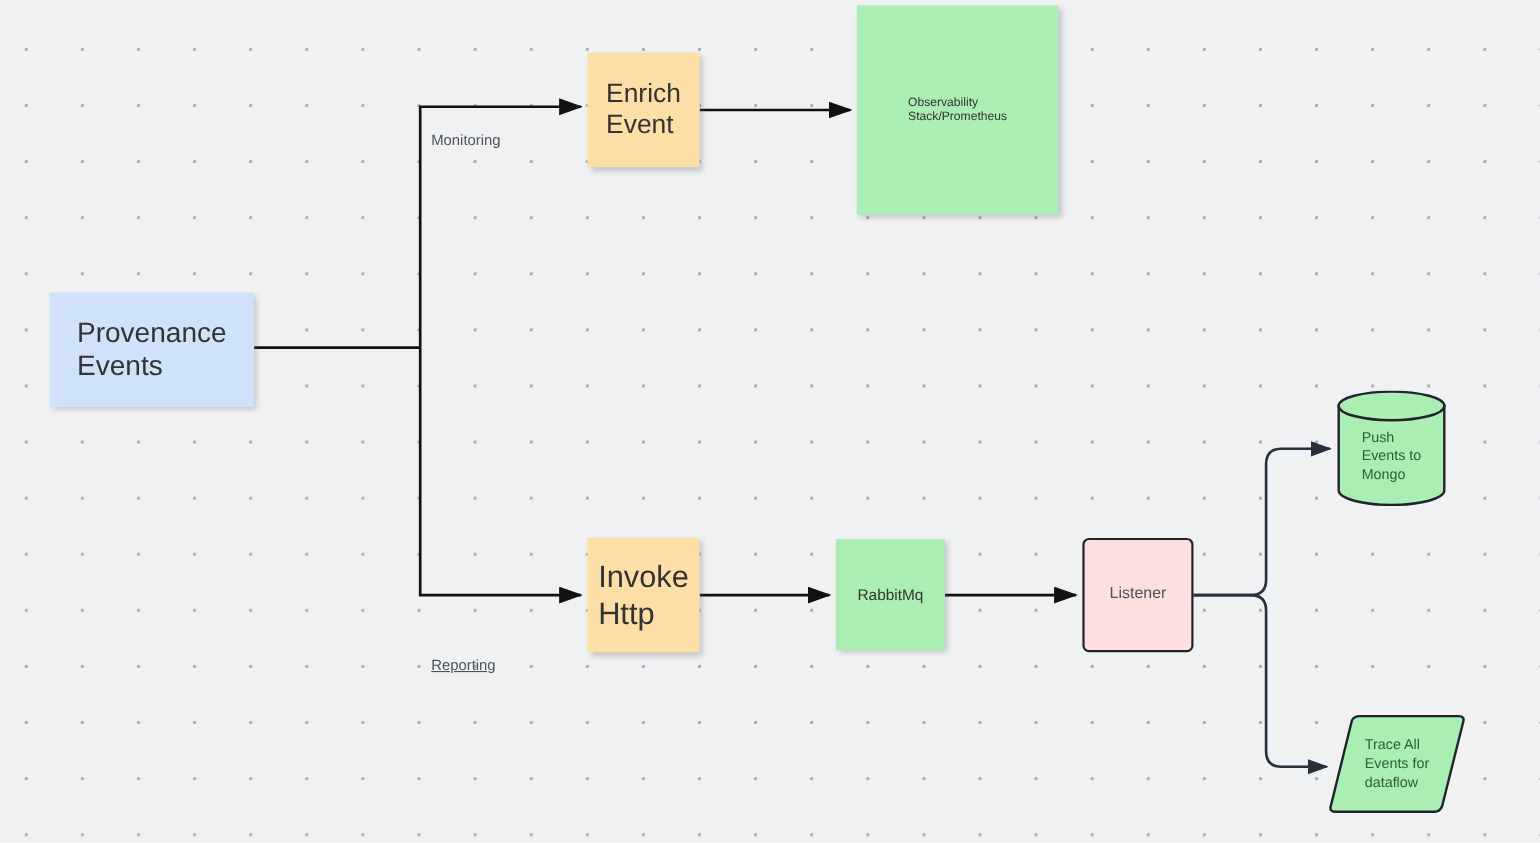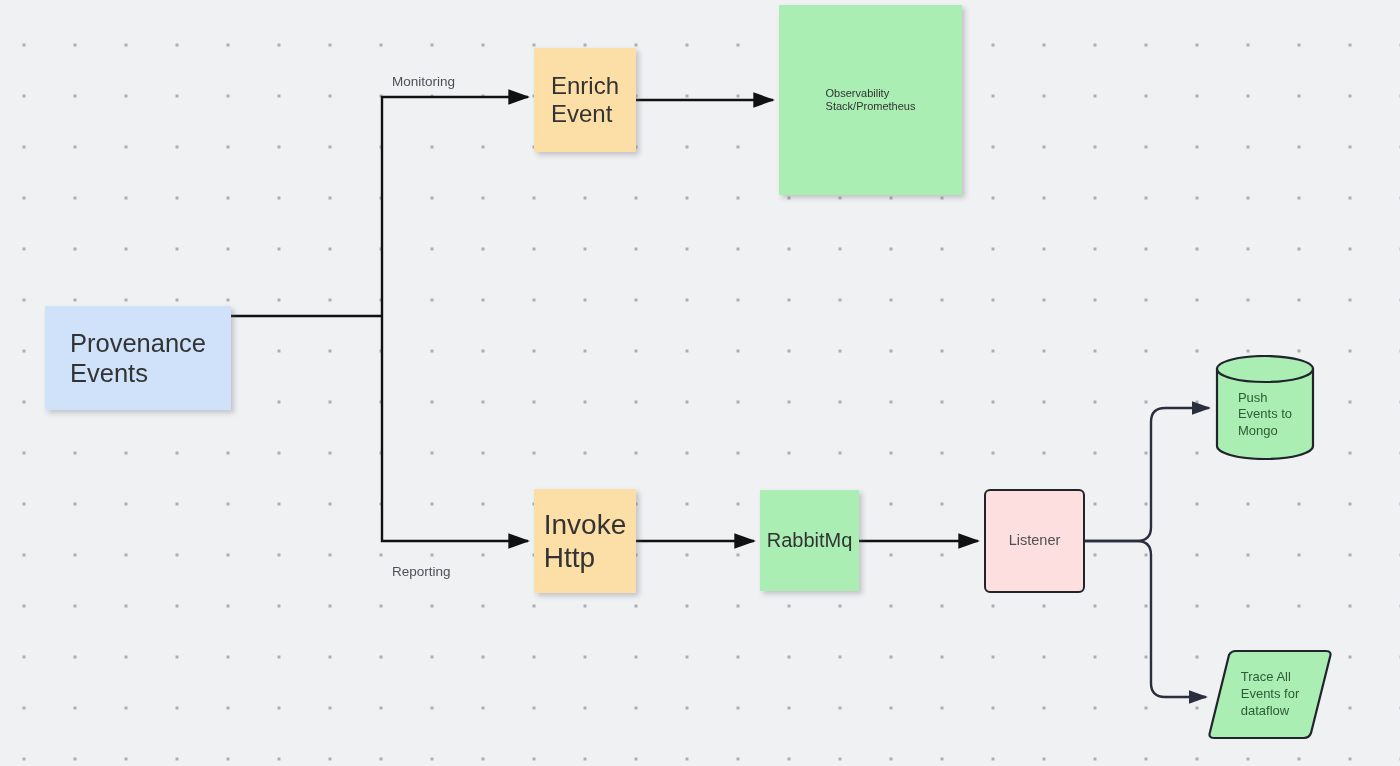--- a/index.html
+++ b/index.html
@@ -36,47 +36,47 @@
     white-space: pre-line;
   }
   .node-flat {
     box-shadow: 3px 3px 5px rgba(100,100,110,0.32);
   }
   .edge-label {
     position: absolute;
     color: #4d5157;
     font-size: 13.5px;
     white-space: nowrap;
+    margin-top: 46px;
   }
   
   #node-provenance-events {
     left: 45px; top: 266px; width: 186px; height: 104px;
     background: #cfe2fa;
     font-size: 25.5px;
-    margin-top: 40px;
   }
   #node-enrich-event {
     left: 534px; top: 48px; width: 102px; height: 104px;
     background: #fcdfa6;
     font-size: 24px;
   }
   #node-observability {
     left: 779px; top: 5px; width: 183px; height: 190px;
     background: #aaeeb4;
     font-size: 11px;
   }
   #node-invoke-http {
     left: 534px; top: 489px; width: 102px; height: 104px;
     background: #fcdfa6;
     font-size: 28px;
   }
   #node-rabbitmq {
     left: 760px; top: 490px; width: 99px; height: 101px;
     background: #aaeeb4;
-    font-size: 20px;
+    font-size: 14px;
   }
   #node-listener {
     left: 984px; top: 489px; width: 101px; height: 104px;
     background: #fcdfde;
     border: 2px solid #21242c;
     border-radius: 6px;
     font-size: 14.5px;
     color: #4d5157;
   }
   
@@ -104,21 +104,21 @@
   #node-trace .para-svg {
     position: absolute; left: 0; top: 0; width: 100%; height: 100%;
   }
   #node-trace .para-label {
     position: relative;
     z-index: 2;
     line-height: 1.3;
     white-space: pre-line;
   }
   #label-monitoring { left: 392px; top: 74px; }
-  #label-reporting  { left: 392px; top: 564px; }
+  #label-reporting  { left: 392px; top: 551px; text-decoration: underline; }
 </style>
 </head>
 <body>
 
 <div id="canvas">
 
   <svg id="edge-layer" viewBox="0 0 1400 766" width="1400" height="766">
     <defs>
       <marker id="arrow-black" markerWidth="9" markerHeight="9" refX="8.2" refY="3.2" orient="auto" markerUnits="strokeWidth">
         <path d="M0,0 L9,3.2 L0,6.4 z" fill="#111111"></path>

